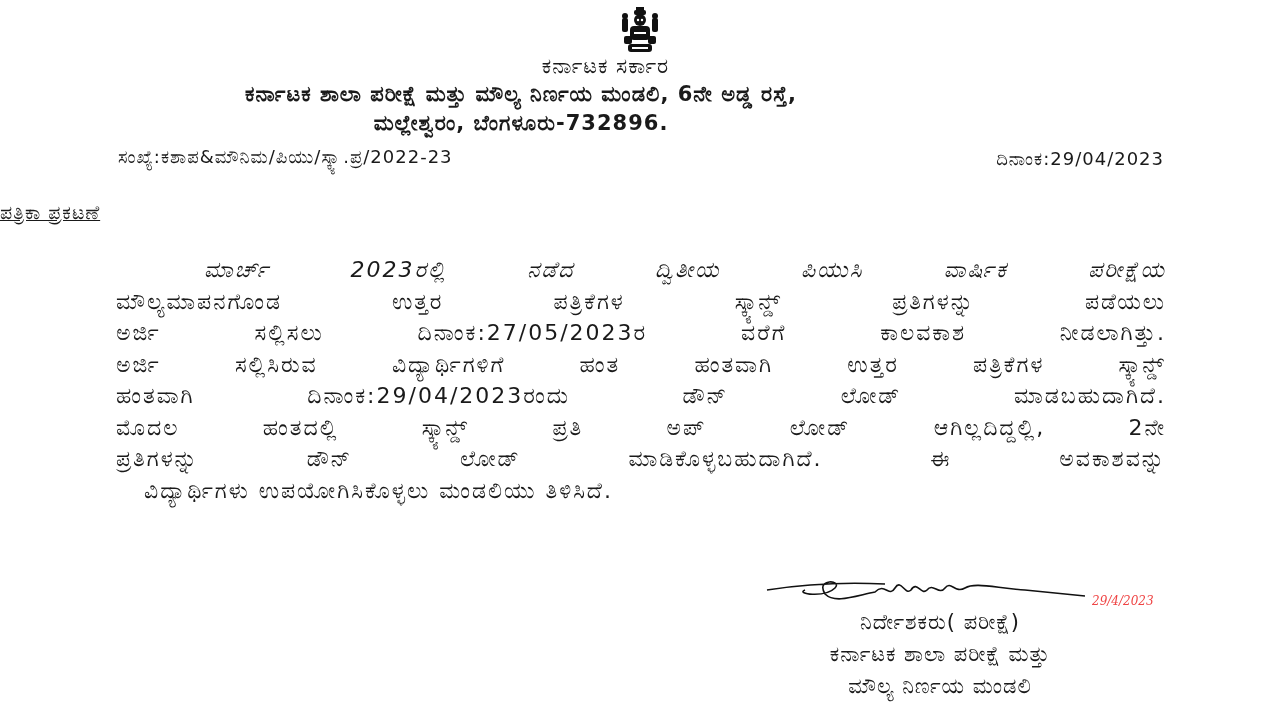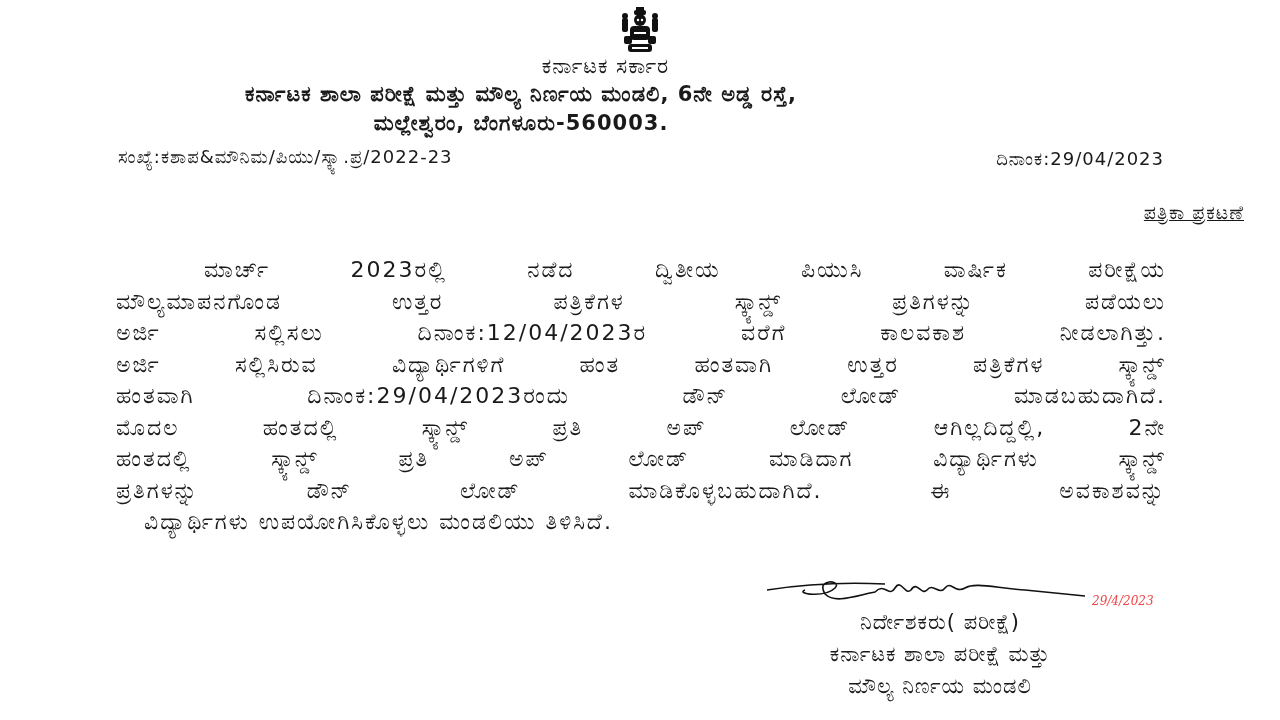--- a/index.html
+++ b/index.html
@@ -22,30 +22,30 @@
     }
     .board-line.l1 { top: 82px; }
     .board-line.l2 { top: 111px; }
     .ref {
       position: absolute; top: 146px; left: 118px; font-size: 18px; letter-spacing: 1px;
     }
     .date {
       position: absolute; top: 148px; right: 116px; font-size: 18px; letter-spacing: 1px;
     }
     .heading {
-      position: absolute; top: 201px; left: 0; width: 1244px; text-align: right;
+      position: absolute; top: 201px; left: 0; width: 1244px; text-align: left;
       font-size: 19px; text-decoration: underline; letter-spacing: 1px;
     }
     .body {
       position: absolute; left: 116px; width: 1050px; top: 254px;
       font-size: 22px; line-height: 31.5px; letter-spacing: 2px;
       text-align: justify;
     }
     .body .line { display: block; text-align: justify; text-align-last: justify; white-space: nowrap; }
-    .body .line.first { padding-left: 88px; }
+    .body .line.first { padding-left: 88px; font-style: italic; }
     .body .line.last { text-align-last: left; margin-left: 28px; }
     .signature {
       position: absolute; left: 765px; top: 574px; width: 400px; height: 36px;
     }
     .sign-date {
       position: absolute; left: 1092px; top: 594px; font-size: 12px; font-style: italic; color: #ef4444;
       font-family: "DejaVu Serif", serif;
     }
     .signatory {
       position: absolute; left: 720px; width: 440px; text-align: center; font-size: 21px; letter-spacing: 1px;
@@ -74,35 +74,34 @@
   <g fill="#fff">
     <circle cx="24" cy="14" r="1.2"></circle>
     <circle cx="28" cy="14" r="1.2"></circle>
     <rect x="20" y="26" width="12" height="2"></rect>
     <rect x="18" y="41" width="16" height="2"></rect>
   </g>
 </svg>
 
 <div class="gov-title">ಕರ್ನಾಟಕ ಸರ್ಕಾರ</div>
 <div class="board-line l1">ಕರ್ನಾಟಕ ಶಾಲಾ ಪರೀಕ್ಷೆ ಮತ್ತು ಮೌಲ್ಯ ನಿರ್ಣಯ ಮಂಡಲಿ, 6ನೇ ಅಡ್ಡ ರಸ್ತೆ,</div>
-<div class="board-line l2">ಮಲ್ಲೇಶ್ವರಂ, ಬೆಂಗಳೂರು-560003.</div>
+<div class="board-line l2">ಮಲ್ಲೇಶ್ವರಂ, ಬೆಂಗಳೂರು-732896.</div>
 
 <div class="ref">ಸಂಖ್ಯೆ:ಕಶಾಪ&amp;ಮೌನಿಮ/ಪಿಯು/ಸ್ಕ್ಯಾ.ಪ್ರ/2022-23</div>
 <div class="date">ದಿನಾಂಕ:29/04/2023</div>
 
 <div class="heading">ಪತ್ರಿಕಾ ಪ್ರಕಟಣೆ</div>
 
 <div class="body">
   <span class="line first">ಮಾರ್ಚ್ 2023ರಲ್ಲಿ ನಡೆದ ದ್ವಿತೀಯ ಪಿಯುಸಿ ವಾರ್ಷಿಕ ಪರೀಕ್ಷೆಯ</span>
   <span class="line">ಮೌಲ್ಯಮಾಪನಗೊಂಡ ಉತ್ತರ ಪತ್ರಿಕೆಗಳ ಸ್ಕ್ಯಾನ್ಡ್ ಪ್ರತಿಗಳನ್ನು ಪಡೆಯಲು</span>
-  <span class="line">ಅರ್ಜಿ ಸಲ್ಲಿಸಲು ದಿನಾಂಕ:12/04/2023ರ ವರೆಗೆ ಕಾಲವಕಾಶ ನೀಡಲಾಗಿತ್ತು.</span>
+  <span class="line">ಅರ್ಜಿ ಸಲ್ಲಿಸಲು ದಿನಾಂಕ:27/05/2023ರ ವರೆಗೆ ಕಾಲವಕಾಶ ನೀಡಲಾಗಿತ್ತು.</span>
   <span class="line">ಅರ್ಜಿ ಸಲ್ಲಿಸಿರುವ ವಿದ್ಯಾರ್ಥಿಗಳಿಗೆ ಹಂತ ಹಂತವಾಗಿ ಉತ್ತರ ಪತ್ರಿಕೆಗಳ ಸ್ಕ್ಯಾನ್ಡ್</span>
   <span class="line">ಹಂತವಾಗಿ ದಿನಾಂಕ:29/04/2023ರಂದು ಡೌನ್ ಲೋಡ್ ಮಾಡಬಹುದಾಗಿದೆ.</span>
   <span class="line">ಮೊದಲ ಹಂತದಲ್ಲಿ ಸ್ಕ್ಯಾನ್ಡ್ ಪ್ರತಿ ಅಪ್ ಲೋಡ್ ಆಗಿಲ್ಲದಿದ್ದಲ್ಲಿ, 2ನೇ</span>
-  <span class="line">ಹಂತದಲ್ಲಿ ಸ್ಕ್ಯಾನ್ಡ್ ಪ್ರತಿ ಅಪ್ ಲೋಡ್ ಮಾಡಿದಾಗ ವಿದ್ಯಾರ್ಥಿಗಳು ಸ್ಕ್ಯಾನ್ಡ್</span>
   <span class="line">ಪ್ರತಿಗಳನ್ನು ಡೌನ್ ಲೋಡ್ ಮಾಡಿಕೊಳ್ಳಬಹುದಾಗಿದೆ. ಈ ಅವಕಾಶವನ್ನು</span>
   <span class="line last">ವಿದ್ಯಾರ್ಥಿಗಳು ಉಪಯೋಗಿಸಿಕೊಳ್ಳಲು ಮಂಡಲಿಯು ತಿಳಿಸಿದೆ.</span>
 </div>
 
 <svg class="signature" viewBox="0 0 400 36">
   <path d="M2 16 C 40 10, 80 8, 120 10 M40 16 C 30 20, 60 24, 70 14 C 78 6, 50 4, 60 20 C 70 30, 90 22, 110 18 C 120 8, 124 24, 130 14 C 136 4, 140 22, 146 16 C 152 6, 156 22, 162 16 C 168 8, 174 22, 180 14 C 186 6, 190 20, 200 14 C 210 8, 230 14, 260 16 C 280 18, 300 20, 320 22" fill="none" stroke="#111" stroke-width="1.6"></path>
 </svg>
 <div class="sign-date">29/4/2023</div>
 
 <div class="signatory s1">ನಿರ್ದೇಶಕರು( ಪರೀಕ್ಷೆ)</div>

